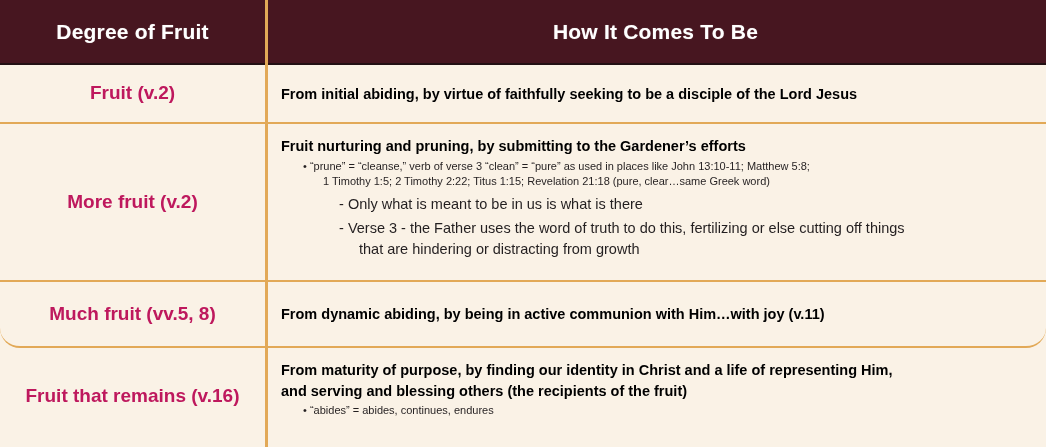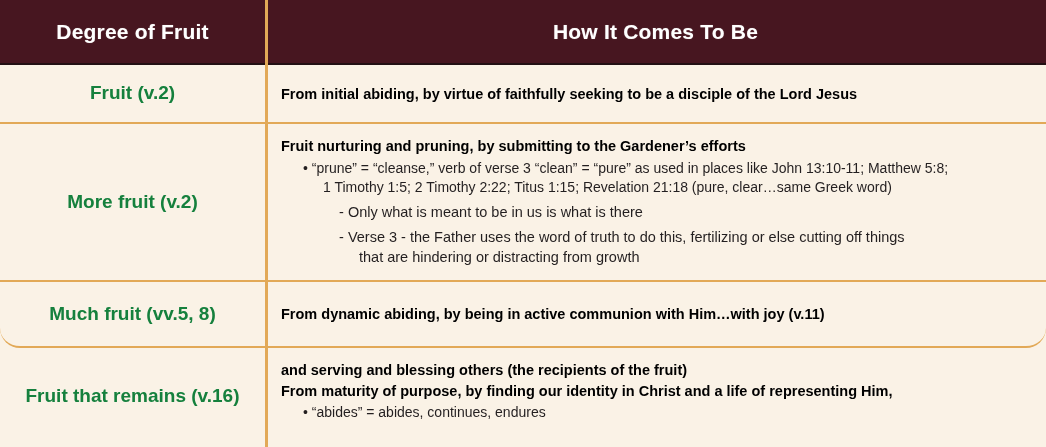--- a/index.html
+++ b/index.html
@@ -64,21 +64,21 @@
 
   .td-degree {
     width: 265px;
     display: flex;
     align-items: center;
     justify-content: center;
     text-align: center;
     padding: 4px 8px;
   }
   .degree-label {
-    color: #15803d;
+    color: #be185d;
     font-weight: bold;
     font-size: 19px;
     line-height: 1.2;
   }
 
   .td-how {
     width: 781px;
     padding: 12px 14px 12px 16px;
     color: #231F20;
     font-size: 14.5px;
@@ -91,21 +91,21 @@
     color: #000000;
   }
   .lead.single { padding-top: 1px; }
 
   
   .lvl1 {
     margin-left: 22px;
     margin-top: 2px;
     text-indent: -10px;
     padding-left: 10px;
-    font-size: 14px;
+    font-size: 11px;
   }
   .lvl1 .cont {
     display: block;
     margin-left: 10px;
     text-indent: 0;
   }
   .lvl2 {
     margin-left: 58px;
     margin-top: 4px;
     text-indent: -8px;
@@ -189,22 +189,22 @@
       <div class="td-how">
         <div class="lead single">From dynamic abiding, by being in active communion with Him…with joy (v.11)</div>
       </div>
     </div>
 
     <div class="tr row-remains">
       <div class="td-degree">
         <span class="degree-label">Fruit that remains (v.16)</span>
       </div>
       <div class="td-how">
+        <div class="lead">From maturity of purpose, by finding our identity in Christ and a life of representing Him,</div>
         <div class="lead">and serving and blessing others (the recipients of the fruit)</div>
-        <div class="lead">From maturity of purpose, by finding our identity in Christ and a life of representing Him,</div>
 
         <div class="lvl1">
           <span>•</span>
           <span>“abides” = abides, continues, endures</span>
         </div>
       </div>
     </div>
 
   </div>
 </div>

